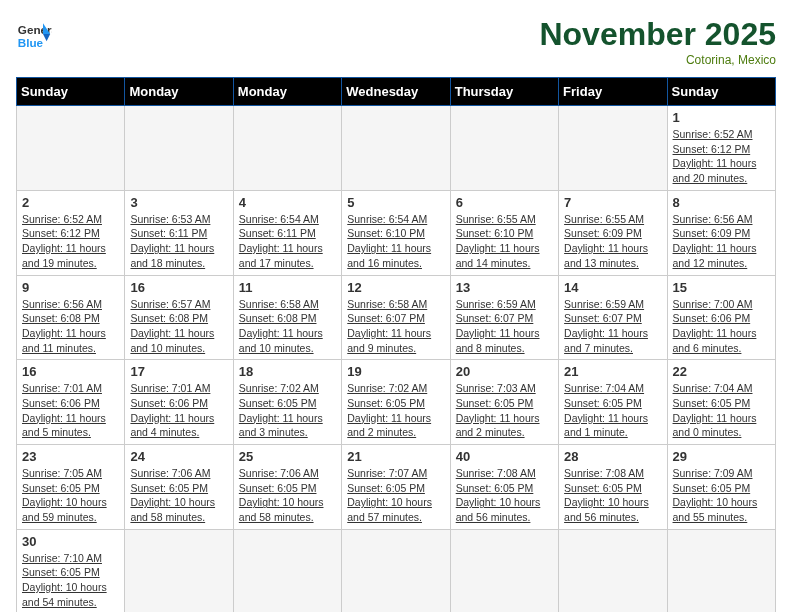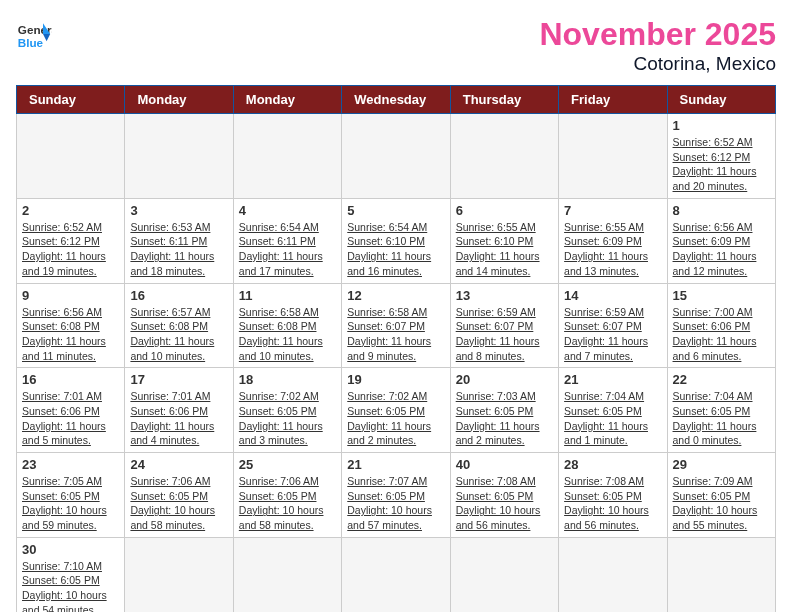--- a/index.html
+++ b/index.html
@@ -24,37 +24,37 @@
     .logo-icon {
       width: 36px;
       height: 36px;
     }
     .title-area {
       text-align: right;
     }
     .month-title {
       font-size: 32px;
       font-weight: bold;
-      color: #ec4899;
+      color: #14532d;
     }
     .location-title {
-      font-size: 19px;
-      color: #0f172a;
+      font-size: 12px;
+      color: #4d7c0f;
     }
     .calendar {
       width: 100%;
       border-collapse: collapse;
       border: 1px solid #ccc;
     }
     .calendar th {
-      background: #7f1d1d;
+      background: #000000;
       color: #fff;
       font-size: 13px;
       font-weight: bold;
-      padding: 6px 12px;
+      padding: 6px 4px;
       text-align: left;
       border: 1px solid #1255a0;
     }
     .calendar td {
       border: 1px solid #ccc;
       vertical-align: top;
       padding: 4px 5px;
       width: 108px;
       min-height: 80px;
       font-size: 11px;

